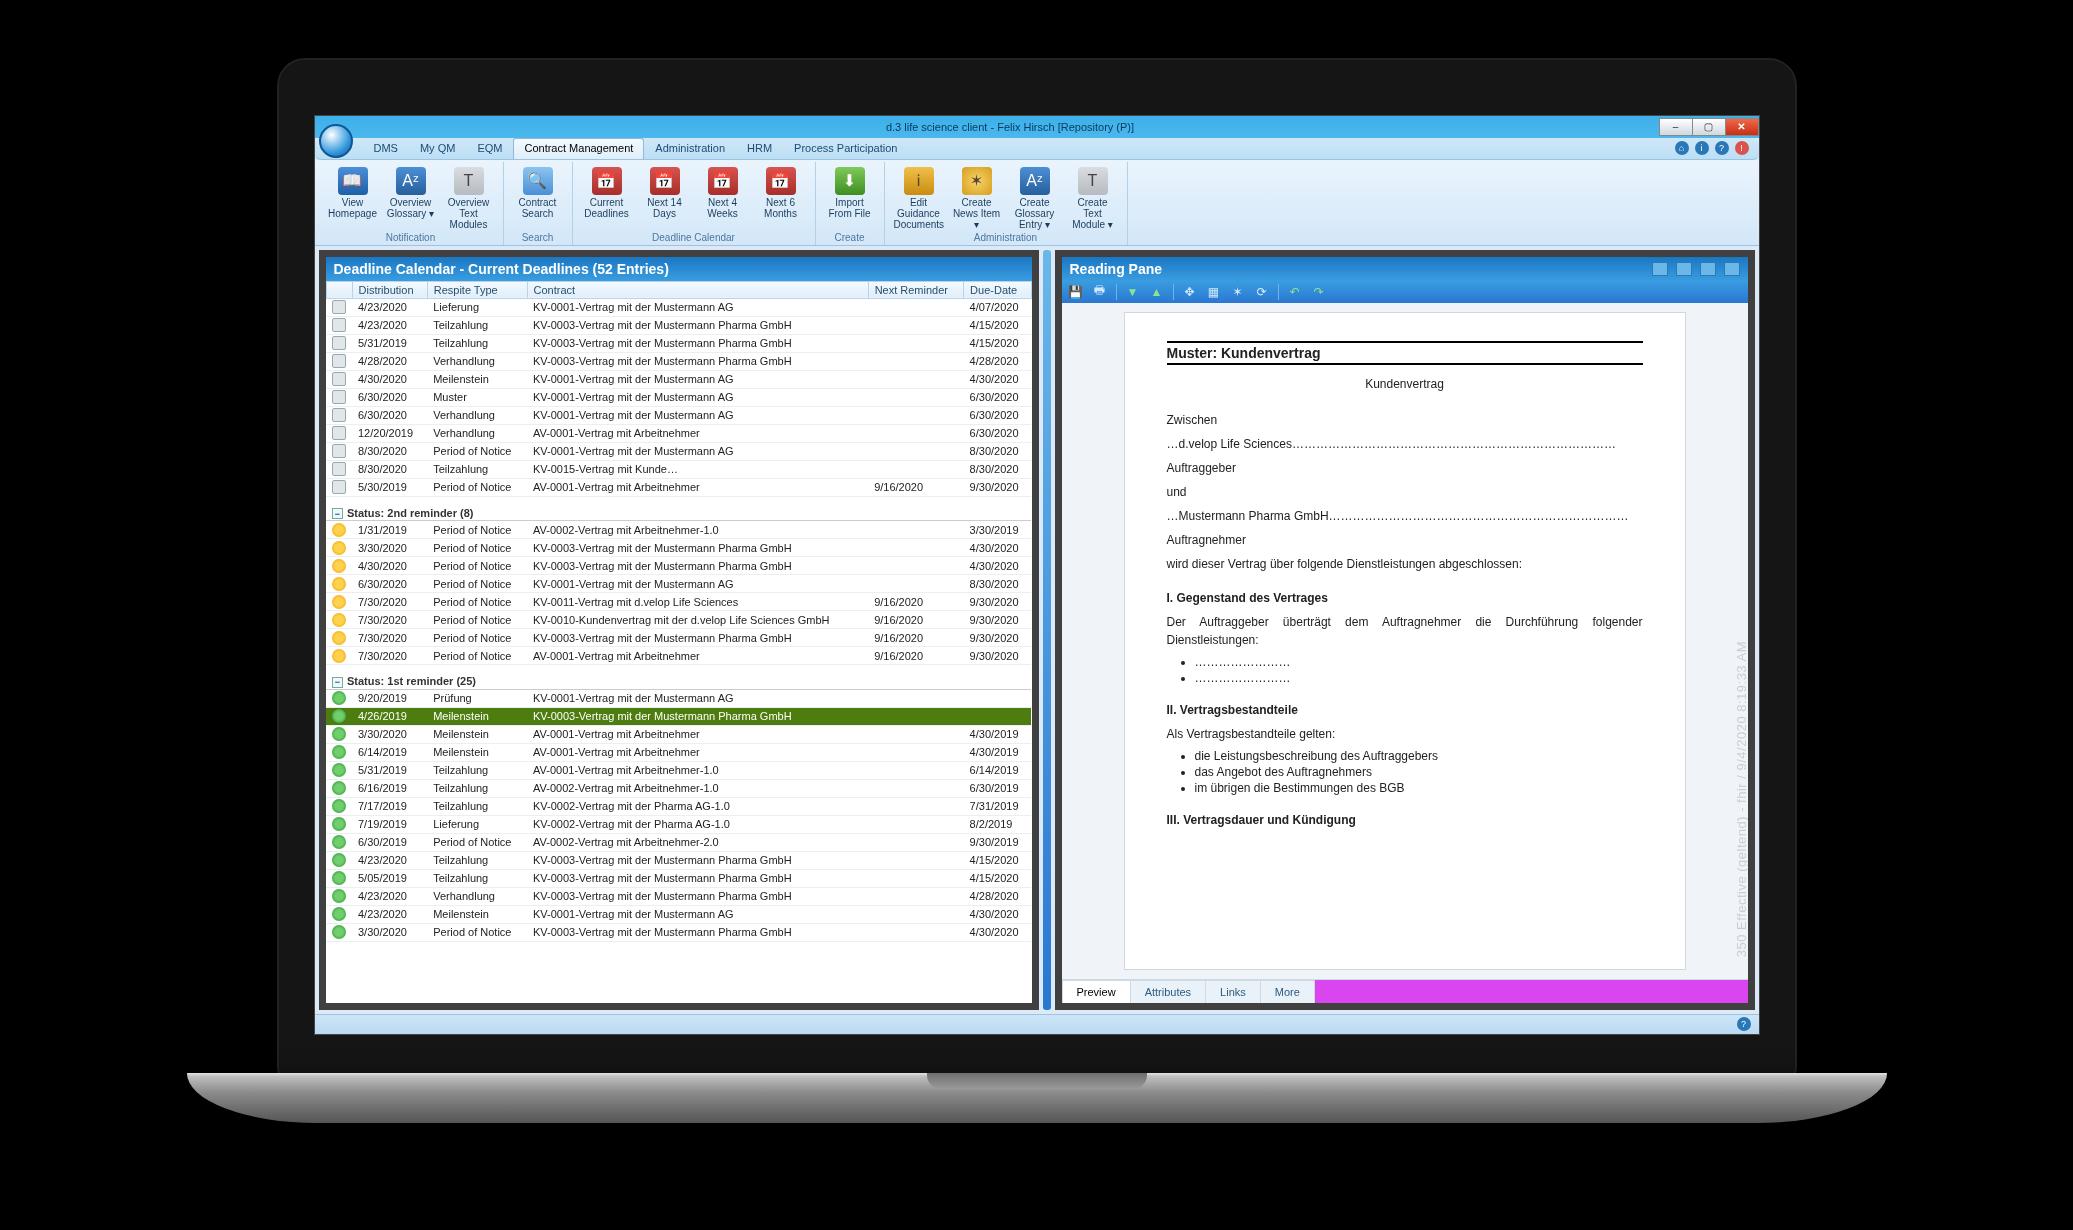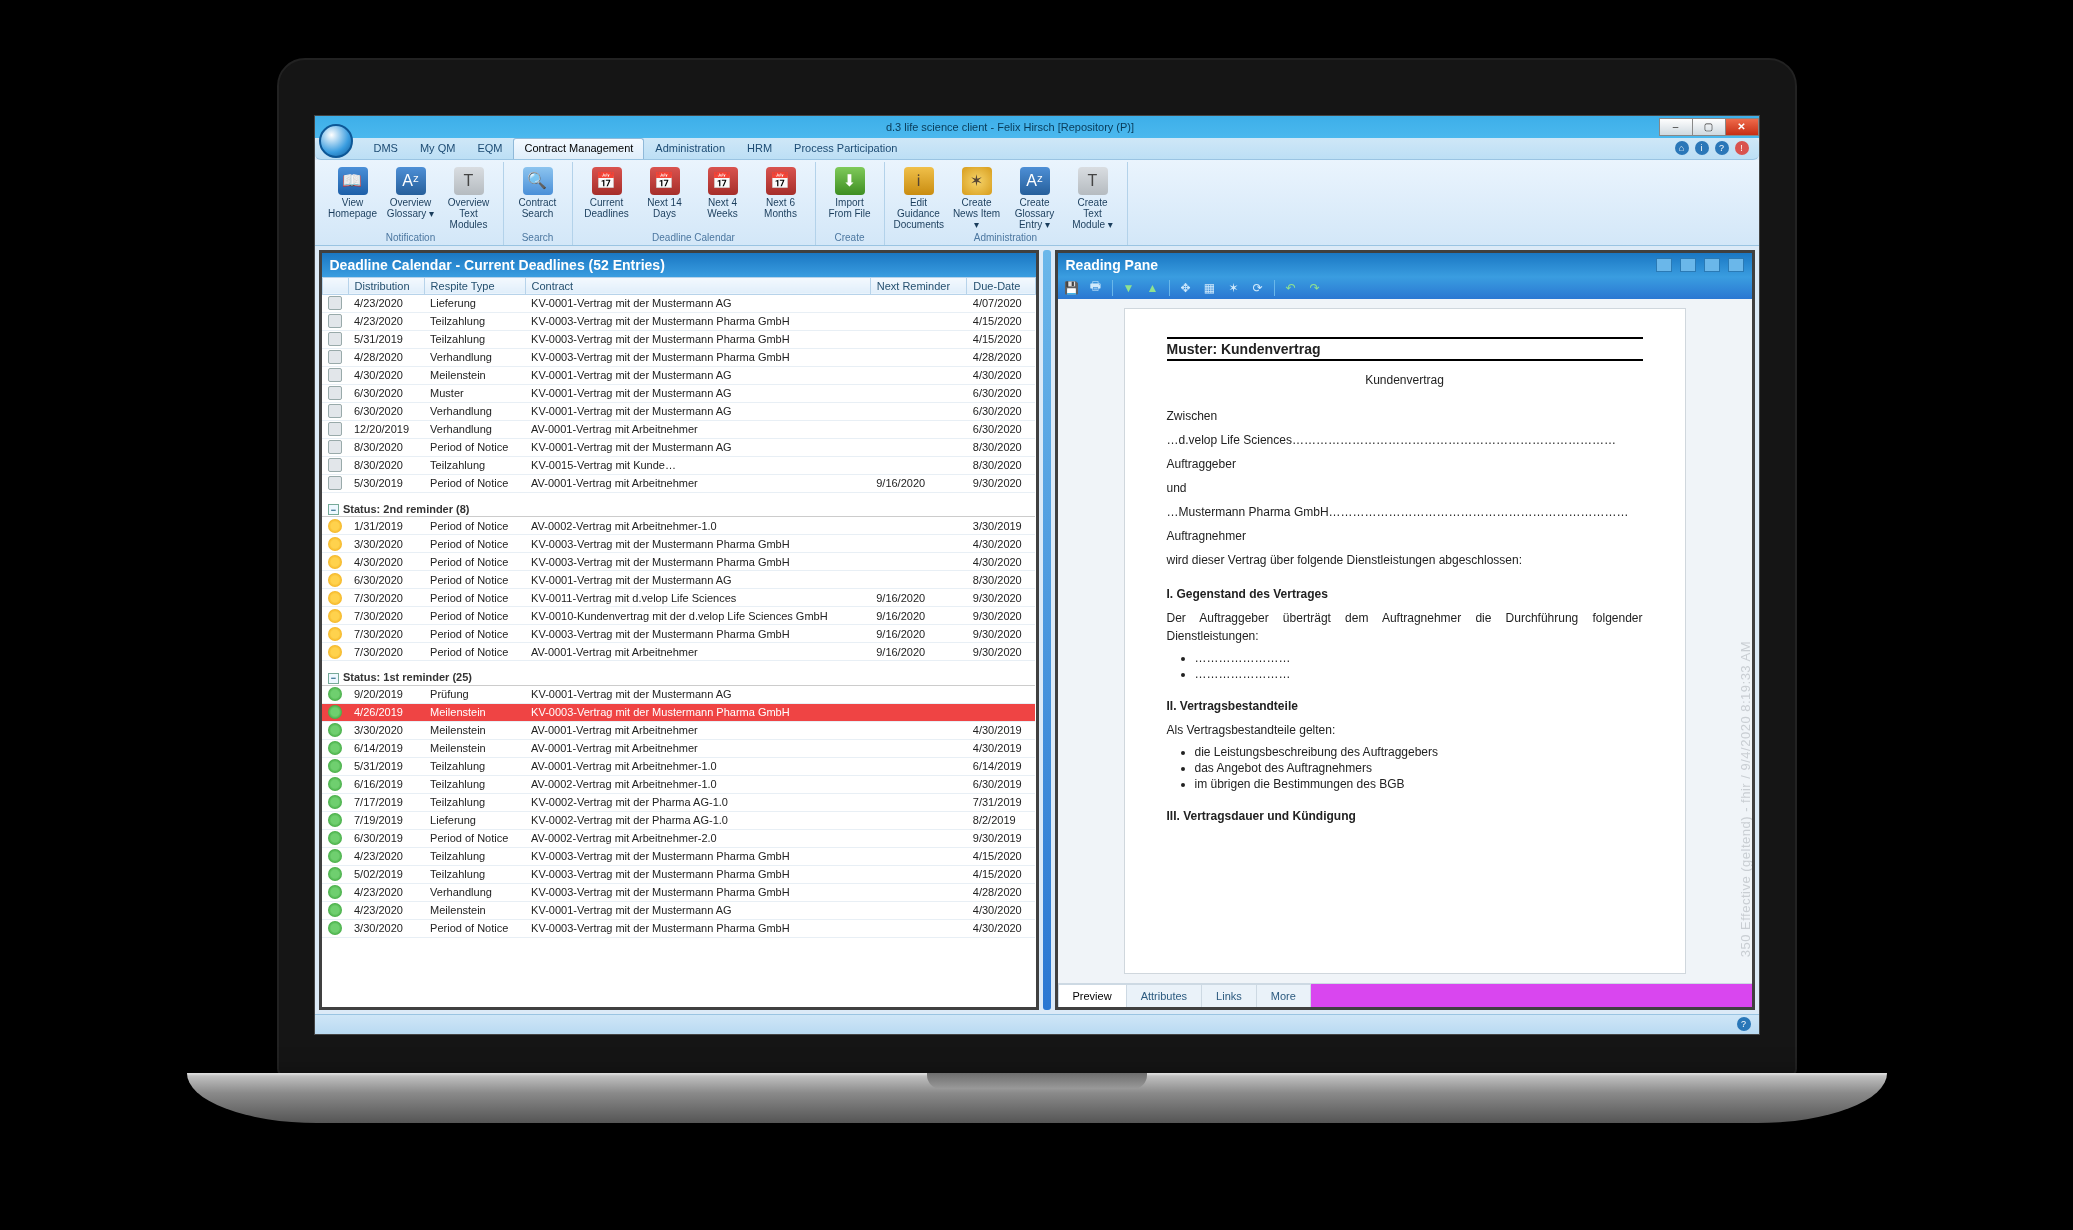--- a/index.html
+++ b/index.html
@@ -186,21 +186,21 @@
   .workspace {
     flex: 1;
     display: flex;
     min-height: 0;
     padding: 4px;
     gap: 4px;
     background: #dceaf7;
   }
   .left-pane, .right-pane {
     background: #fff;
-    border: 3px solid #404040;
+    border: 7px solid #404040;
     display: flex;
     flex-direction: column;
     min-height: 0;
   }
   .left-pane { flex: 0 0 720px; }
   .right-pane { flex: 1; }
 
   .pane-header {
     background: linear-gradient(#1a77c3,#3a9de0);
     color: #fff;
@@ -237,21 +237,21 @@
     top: 0;
   }
   table.grid th.icon-col { width: 22px; }
   table.grid td {
     border-bottom: 1px solid #e8eff5;
     padding: 1px 6px;
     white-space: nowrap;
     height: 18px;
   }
   table.grid tr.selected td {
-    background: #ef4444;
+    background: #4d7c0f;
     color: #fff;
   }
   table.grid tr.group-header td {
     background: #fff;
     font-weight: bold;
     color: #333;
     padding-top: 10px;
     border-bottom: 1px solid #ccc;
   }
   .row-icon {
@@ -759,21 +759,21 @@
                     <tr>
                       <td><span class="row-icon info"></span></td>
                       <td>4/23/2020</td>
                       <td>Teilzahlung</td>
                       <td>KV-0003-Vertrag mit der Mustermann Pharma GmbH</td>
                       <td></td>
                       <td>4/15/2020</td>
                     </tr>
                     <tr>
                       <td><span class="row-icon info"></span></td>
-                      <td>5/02/2019</td>
+                      <td>5/05/2019</td>
                       <td>Teilzahlung</td>
                       <td>KV-0003-Vertrag mit der Mustermann Pharma GmbH</td>
                       <td></td>
                       <td>4/15/2020</td>
                     </tr>
                     <tr>
                       <td><span class="row-icon info"></span></td>
                       <td>4/23/2020</td>
                       <td>Verhandlung</td>
                       <td>KV-0003-Vertrag mit der Mustermann Pharma GmbH</td>

